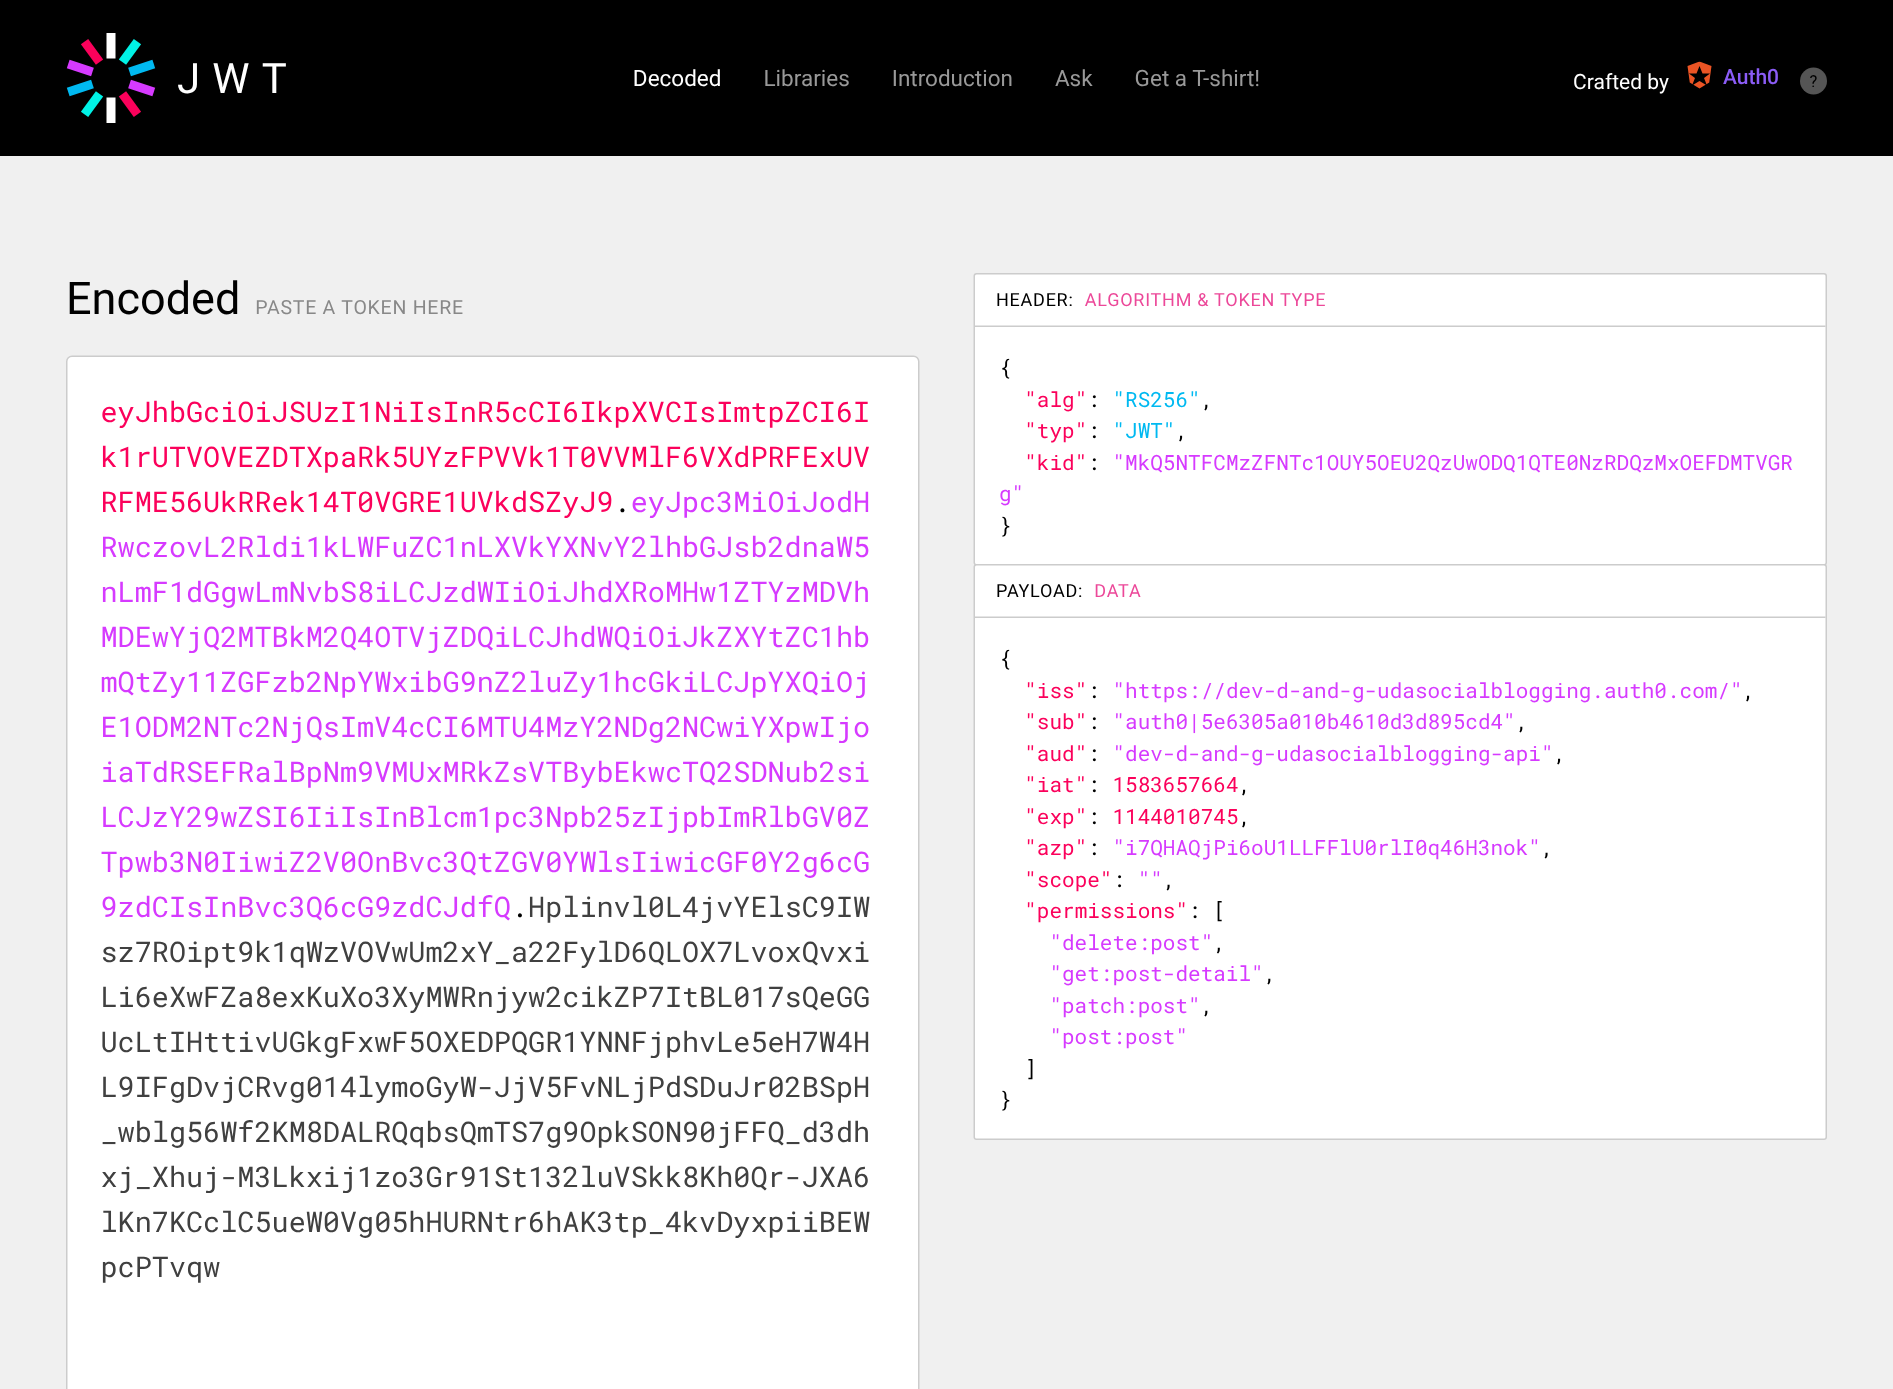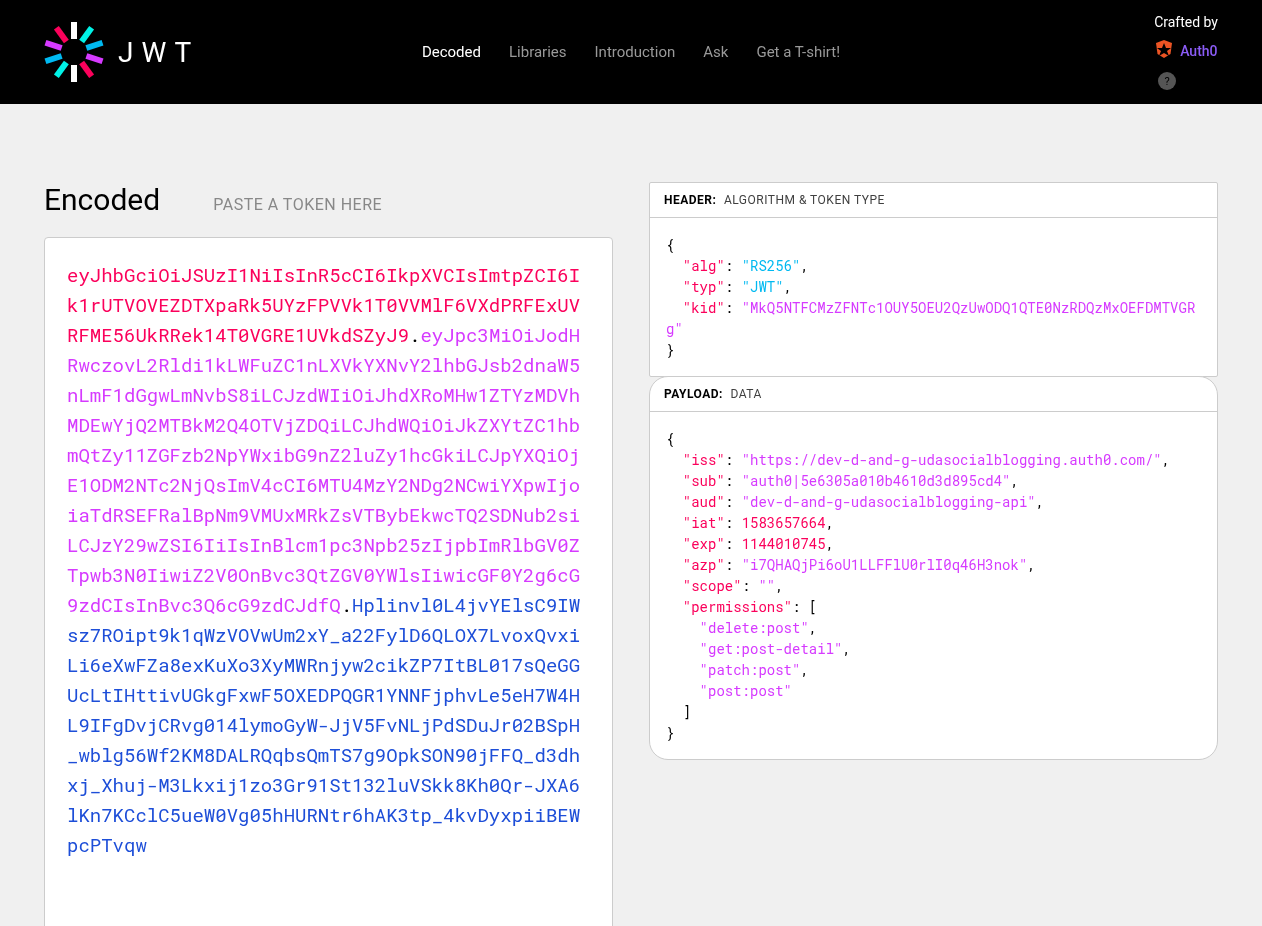--- a/index.html
+++ b/index.html
@@ -42,25 +42,24 @@
   text-decoration: none;
   font-size: 15px;
   cursor: pointer;
 }
 
 .nav a.active { color: #fff; }
 
 .crafted {
   margin-left: auto;
   display: flex;
-  align-items: flex-start;
+  align-items: flex-end;
   gap: 10px;
   color: #fff;
   font-size: 14px;
-  flex-direction: column;
 }
 
 .auth0-logo { display: flex; align-items: center; gap: 6px; }
 
 .help-icon {
   width: 18px; height: 18px;
   border-radius: 50%;
   background: #555;
   color: #000;
   display: flex;
@@ -83,59 +82,58 @@
 .section-title {
   font-size: 30px;
   font-weight: 400;
   margin-bottom: 20px;
   display: flex;
   align-items: baseline;
   gap: 10px;
 }
 
 .section-sub {
-  font-size: 16px;
+  font-size: 13px;
   color: #888;
   letter-spacing: 0.5px;
-  margin-left: 43px;
 }
 
 .encoded-box {
   border: 1px solid #ccc;
   border-radius: 4px;
   background: #fff;
   padding: 22px;
   font-family: "Roboto Mono", Consolas, Monaco, monospace;
   font-size: 19px;
   line-height: 1.58;
   word-break: break-all;
   min-height: 720px;
 }
 
 .tok-header { color: #d63aff; }
 .tok-payload { color: #fb015b; }
-.tok-sig { color: #1d4ed8; }
+.tok-sig { color: #404040; }
 .dot { color: #000; }
 
 .sub-panel {
   border: 1px solid #ccc;
   border-radius: 2px;
   background: #fff;
   margin-bottom: 0;
 }
-.sub-panel + .sub-panel { margin-top: -1px; border-radius: 19px; }
+.sub-panel + .sub-panel { margin-top: -1px; }
 
 .sub-header {
   padding: 10px 14px;
   border-bottom: 1px solid #ccc;
   font-size: 12px;
   letter-spacing: 0.5px;
 }
-.sub-header .bold { font-weight: 700; color: #000; }
-.sub-header .soft { color: #404040; margin-left: 4px; }
+.sub-header .bold { font-weight: 400; color: #000; }
+.sub-header .soft { color: #ec4899; margin-left: 4px; }
 
 .sub-body {
   padding: 16px;
   font-family: "Roboto Mono", Consolas, Monaco, monospace;
   font-size: 14px;
   line-height: 1.5;
   white-space: pre-wrap;
   word-break: break-all;
 }
 

